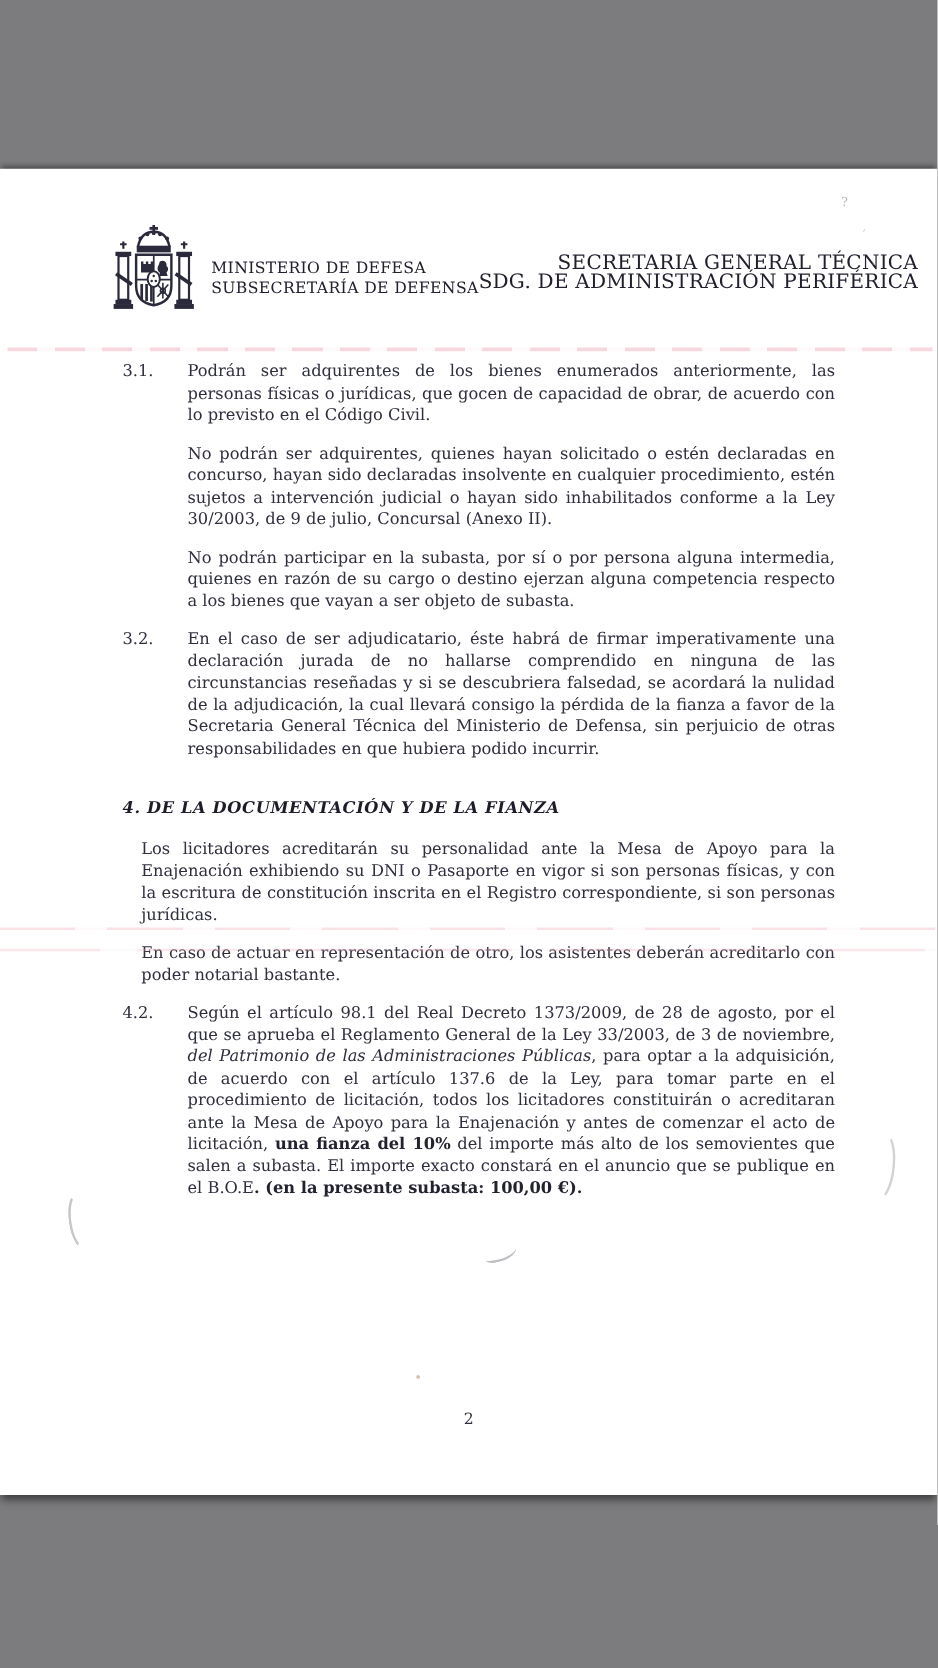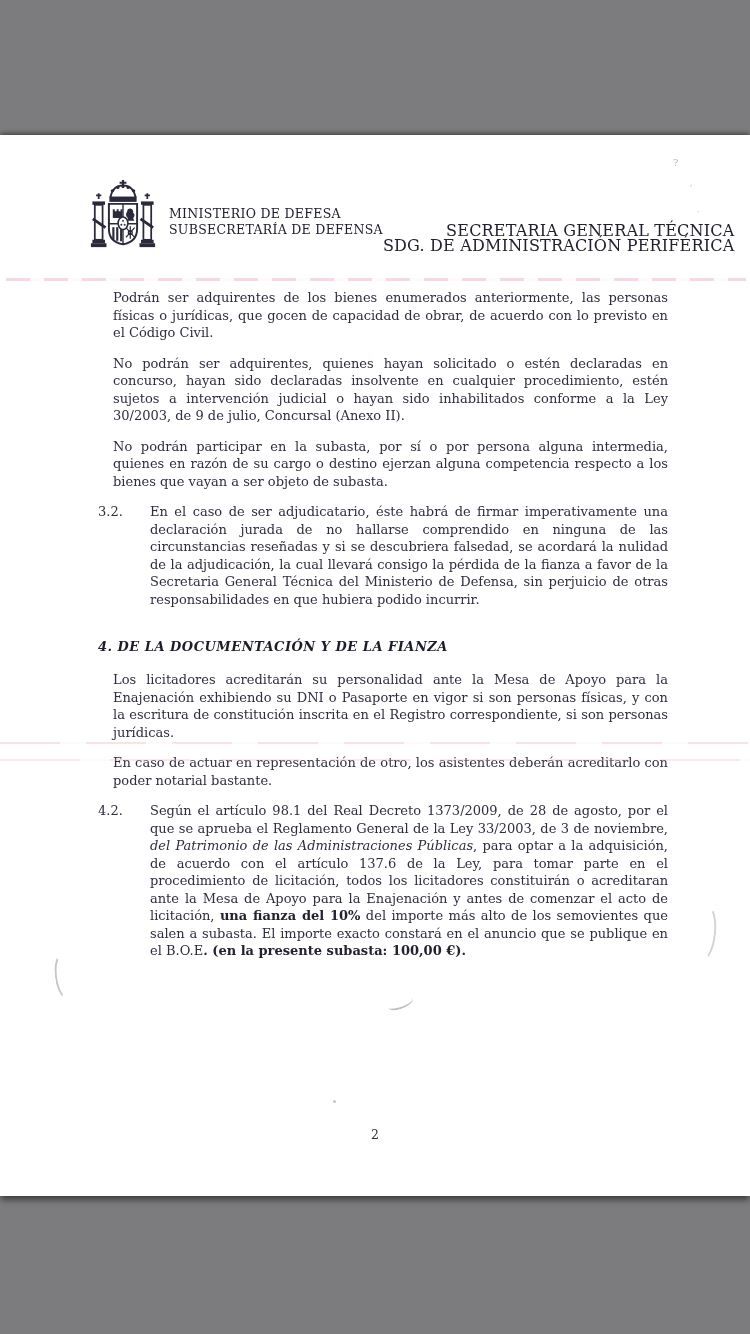--- a/index.html
+++ b/index.html
@@ -9,21 +9,21 @@
     font-family:"DejaVu Serif","Liberation Serif",serif;
   }
   .page{
     position:absolute;top:135px;left:0;width:750px;height:1061px;
     background:#ffffff;
     box-shadow:0 -3px 4px -1px rgba(20,20,22,.45), 0 5px 6px -1px rgba(15,15,17,.55);
   }
   
   .doc-header{
     position:absolute;top:44px;left:88px;right:80px;
-    display:flex;justify-content:space-between;align-items:flex-end;
+    display:flex;justify-content:space-between;align-items:flex-start;
     color:#20202e;
   }
   .header-left{display:flex;}
   .emblem{width:70px;height:74px;flex-shrink:0;}
   .org-block{
     margin:27px 0 0 11px;
     font-size:12.5px;line-height:16px;letter-spacing:.3px;white-space:nowrap;
   }
   .header-right{
     margin-top:23px;text-align:right;
@@ -141,20 +141,21 @@
     </div>
     <div class="header-right">
       <div>SECRETARIA GENERAL TÉCNICA</div>
       <div>SDG. DE ADMINISTRACIÓN PERIFÉRICA</div>
     </div>
   </div>
 
   <div class="content">
 
     <div class="clause">
+      <div class="clause-num">3.1.</div>
       <div class="clause-body">
         <p>Podrán ser adquirentes de los bienes enumerados anteriormente, las personas físicas o jurídicas, que gocen de capacidad de obrar, de acuerdo con lo previsto en el Código Civil.</p>
         <p>No podrán ser adquirentes, quienes hayan solicitado o estén declaradas en concurso, hayan sido declaradas insolvente en cualquier procedimiento, estén sujetos a intervención judicial o hayan sido inhabilitados conforme a la Ley 30/2003, de 9 de julio, Concursal (Anexo II).</p>
         <p>No podrán participar en la subasta, por sí o por persona alguna intermedia, quienes en razón de su cargo o destino ejerzan alguna competencia respecto a los bienes que vayan a ser objeto de subasta.</p>
       </div>
     </div>
 
     <div class="clause">
       <div class="clause-num">3.2.</div>
       <div class="clause-body">

